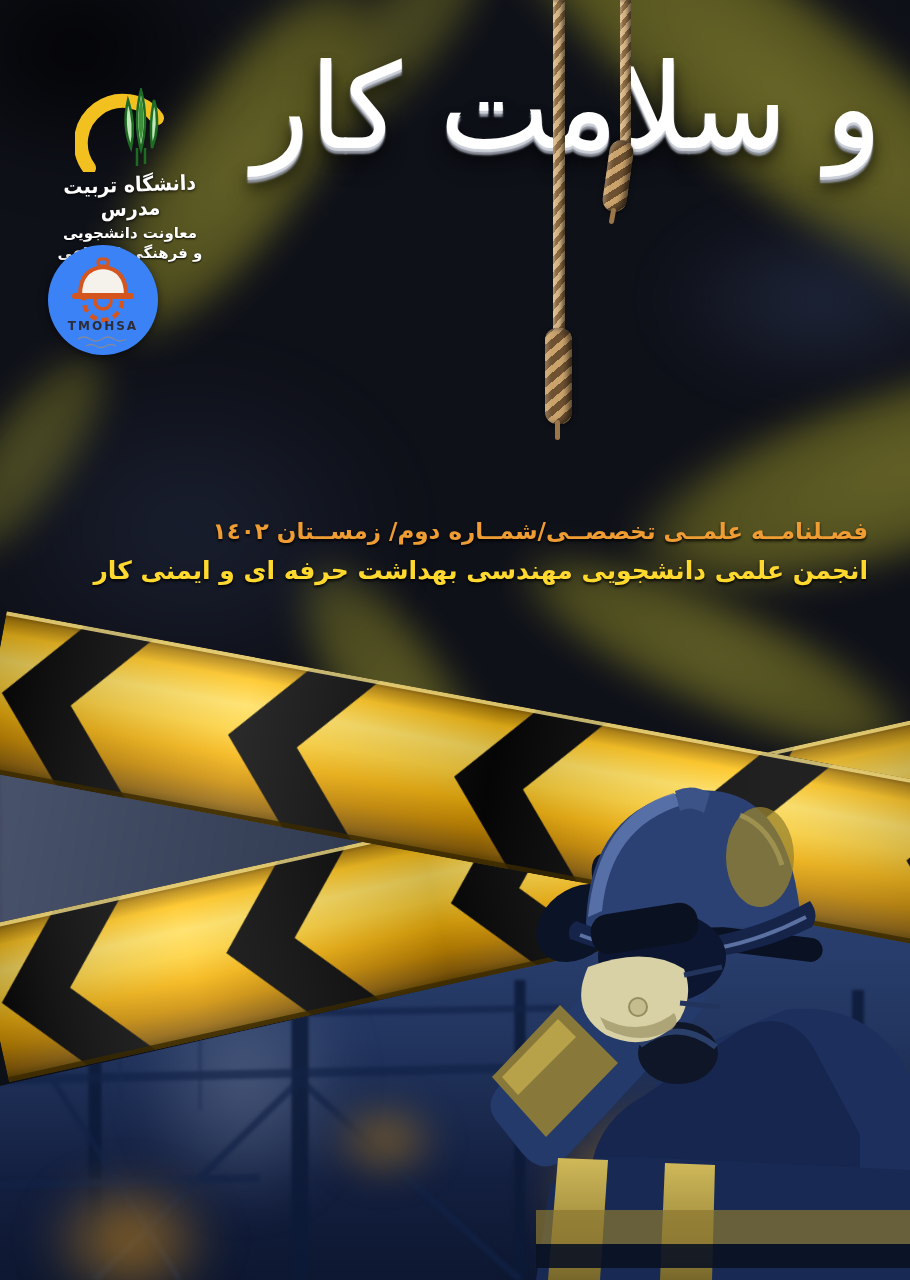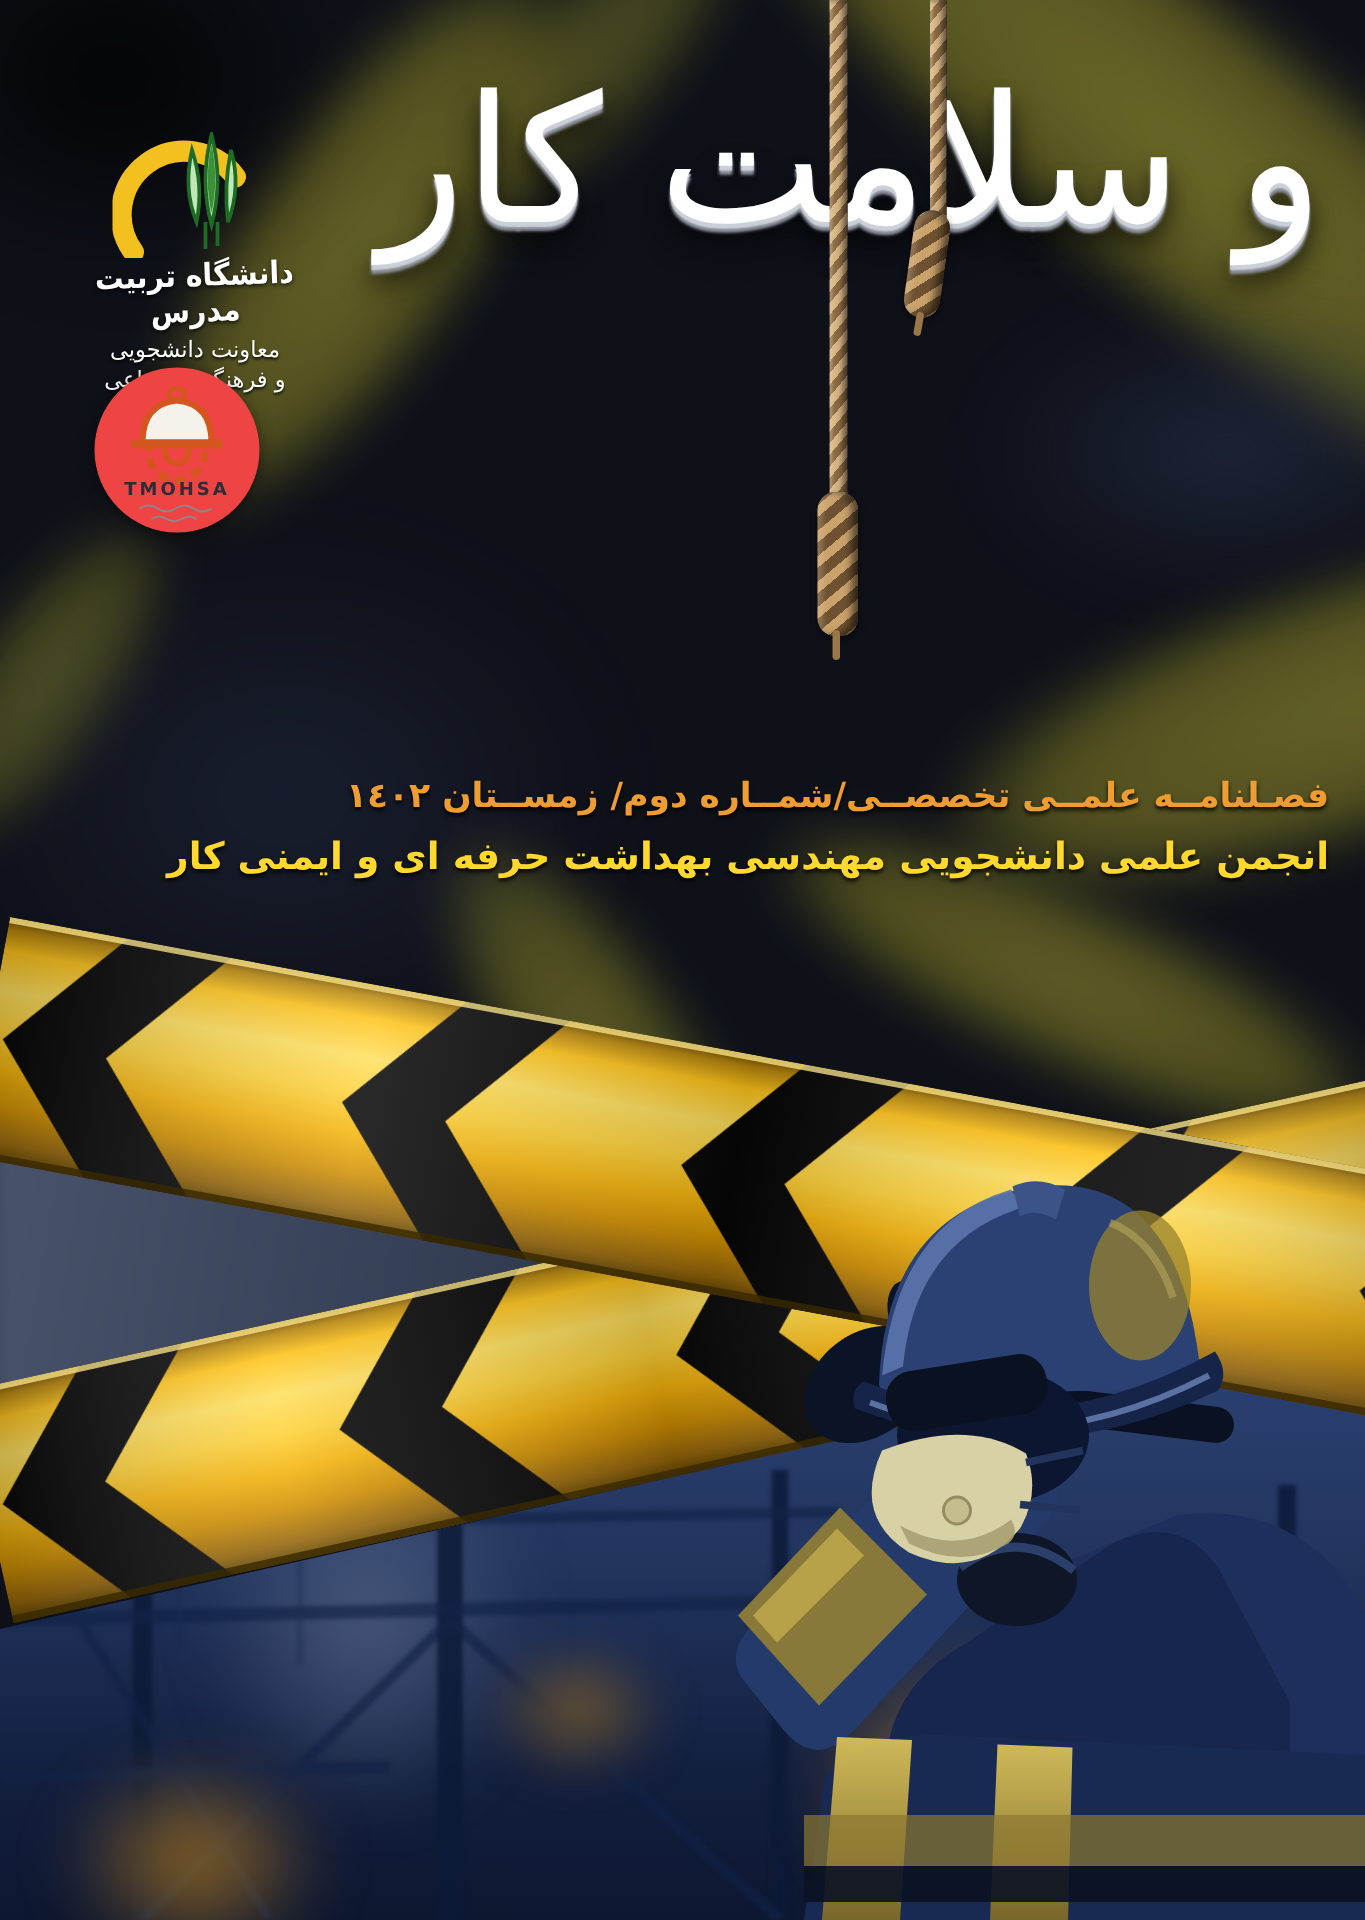--- a/index.html
+++ b/index.html
@@ -13,43 +13,43 @@
   .olive{background:radial-gradient(ellipse at center,#7a772c 0%,#605e20 55%,rgba(70,68,25,0) 78%);}
   .navyblob{background:radial-gradient(ellipse at center,#232c44 0%,rgba(25,30,48,0) 72%);}
   .darkblob{background:radial-gradient(ellipse at center,rgba(0,0,0,.8) 0%,rgba(0,0,0,0) 70%);}
   .vignette{position:absolute;inset:0;
     background:radial-gradient(120% 95% at 50% 42%,rgba(0,0,0,0) 55%,rgba(0,0,0,.5) 100%);pointer-events:none;}
   
   .tmu{position:absolute;left:40px;top:88px;width:180px;text-align:center;z-index:6;}
   .tmu-mark{display:block;margin:0 auto;}
   .tmu-callig{margin-top:2px;color:#fff;font-weight:bold;font-size:19px;
     transform:rotate(-2deg) scaleY(1.08);text-shadow:0 1px 3px rgba(0,0,0,.8);direction:rtl;}
-  .tmu-dept{margin-top:6px;color:#fff;font-weight:normal;font-size:15px;line-height:1.3;
+  .tmu-dept{margin-top:6px;color:#fff;font-weight:bold;font-size:15px;line-height:1.3;
     text-shadow:0 1px 2px rgba(0,0,0,.9);direction:rtl;}
-  .tmohsa{position:absolute;left:63px;top:245px;width:110px;height:110px;border-radius:50%;
-    background:#ef4444;z-index:6;box-shadow:0 2px 10px rgba(0,0,0,.5);}
+  .tmohsa{position:absolute;left:48px;top:245px;width:110px;height:110px;border-radius:50%;
+    background:#3b82f6;z-index:6;box-shadow:0 2px 10px rgba(0,0,0,.5);}
   .tmohsa svg{position:absolute;left:0;top:0;}
   .tmohsa-text{position:absolute;left:0;right:0;top:74px;text-align:center;
     font-size:12px;font-weight:bold;color:#2d2d38;letter-spacing:2px;font-family:"DejaVu Sans",sans-serif;}
   
   .title{position:absolute;right:28px;top:52px;z-index:6;text-align:right;direction:rtl;color:#fff;}
   .title .l1{font-size:235px;line-height:.95;font-weight:bold;white-space:nowrap;
     text-shadow:0 3px 1px #ccd0d8,0 7px 2px #8f939e,0 12px 16px rgba(0,0,0,.55),0 18px 26px rgba(0,0,0,.35);}
   .title .l2{font-size:118px;line-height:1.05;font-weight:normal;white-space:nowrap;margin-top:-6px;
     text-shadow:0 3px 1px #ccd0d8,0 6px 2px #8f939e,0 10px 14px rgba(0,0,0,.55),0 16px 22px rgba(0,0,0,.35);}
   
   .rope{position:absolute;z-index:7;
     background:repeating-linear-gradient(130deg,#d7b586 0 5px,#8a6a42 5px 10px);
     box-shadow:inset -3px 0 4px rgba(0,0,0,.55),inset 2px 0 2px rgba(255,235,200,.35);}
   .knot{position:absolute;z-index:7;border-radius:12px;
     background:repeating-linear-gradient(-40deg,#caa26b 0 6px,#6e5131 6px 13px);
     box-shadow:inset -4px 0 6px rgba(0,0,0,.6),inset 3px 2px 4px rgba(255,230,190,.3),0 2px 5px rgba(0,0,0,.5);}
   .rope-tail{position:absolute;z-index:7;background:#9a7648;border-radius:3px;}
   
-  .subtitle{position:absolute;right:24px;top:518px;z-index:6;text-align:right;direction:rtl;}
+  .subtitle{position:absolute;right:42px;top:518px;z-index:6;text-align:right;direction:rtl;}
   .subtitle .s1{font-size:23px;font-weight:bold;color:#ef9d32;white-space:nowrap;
     text-shadow:0 2px 3px rgba(0,0,0,.85);}
   .subtitle .s2{font-size:25px;font-weight:bold;color:#ffd92e;white-space:nowrap;margin-top:12px;
     text-shadow:0 2px 3px rgba(0,0,0,.85);}
   
   .photo-patch{position:absolute;left:0;top:770px;width:910px;height:160px;z-index:2;
     clip-path:polygon(0 2px,386px 71px,0 157px);}
   .photo-patch .inner{position:absolute;inset:-10px;filter:blur(7px);
     background:linear-gradient(100deg,#49536b 0%,#333d54 35%,#1f2739 70%,#161d2c 100%);}
   .photo-main{position:absolute;left:0;top:880px;width:910px;height:400px;z-index:2;

